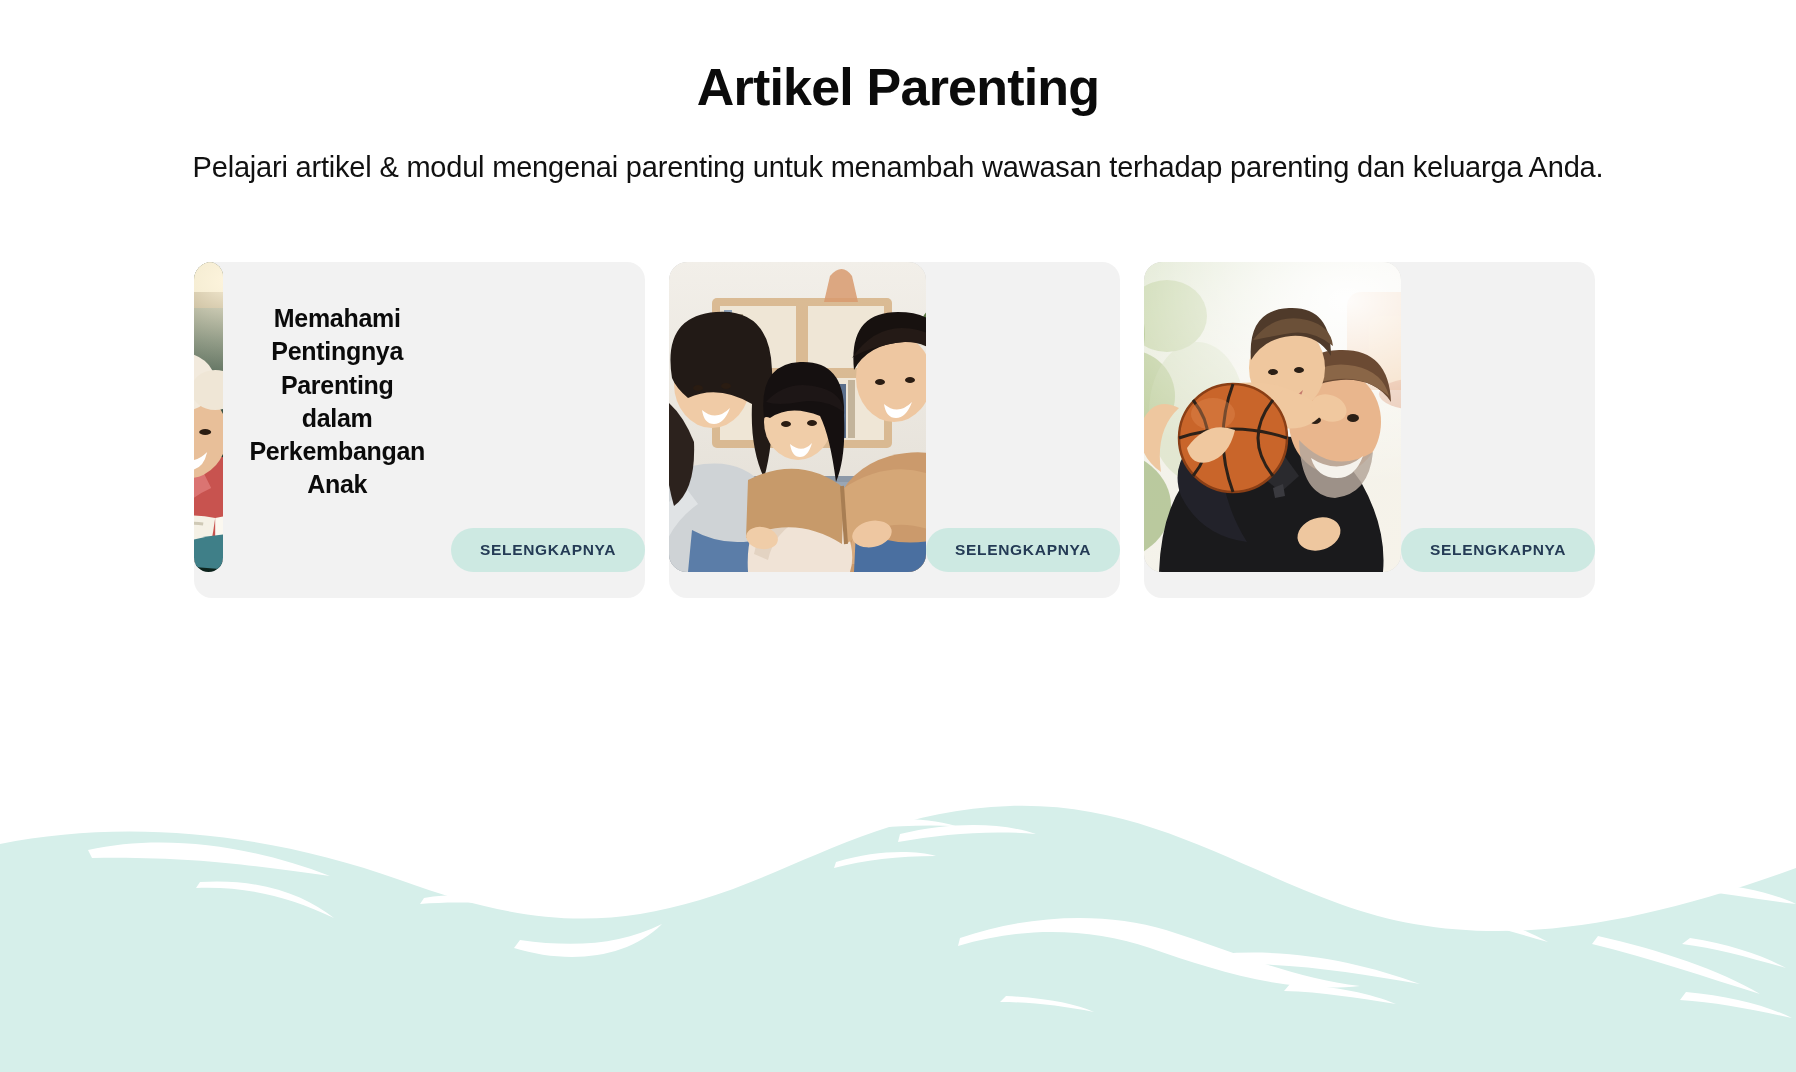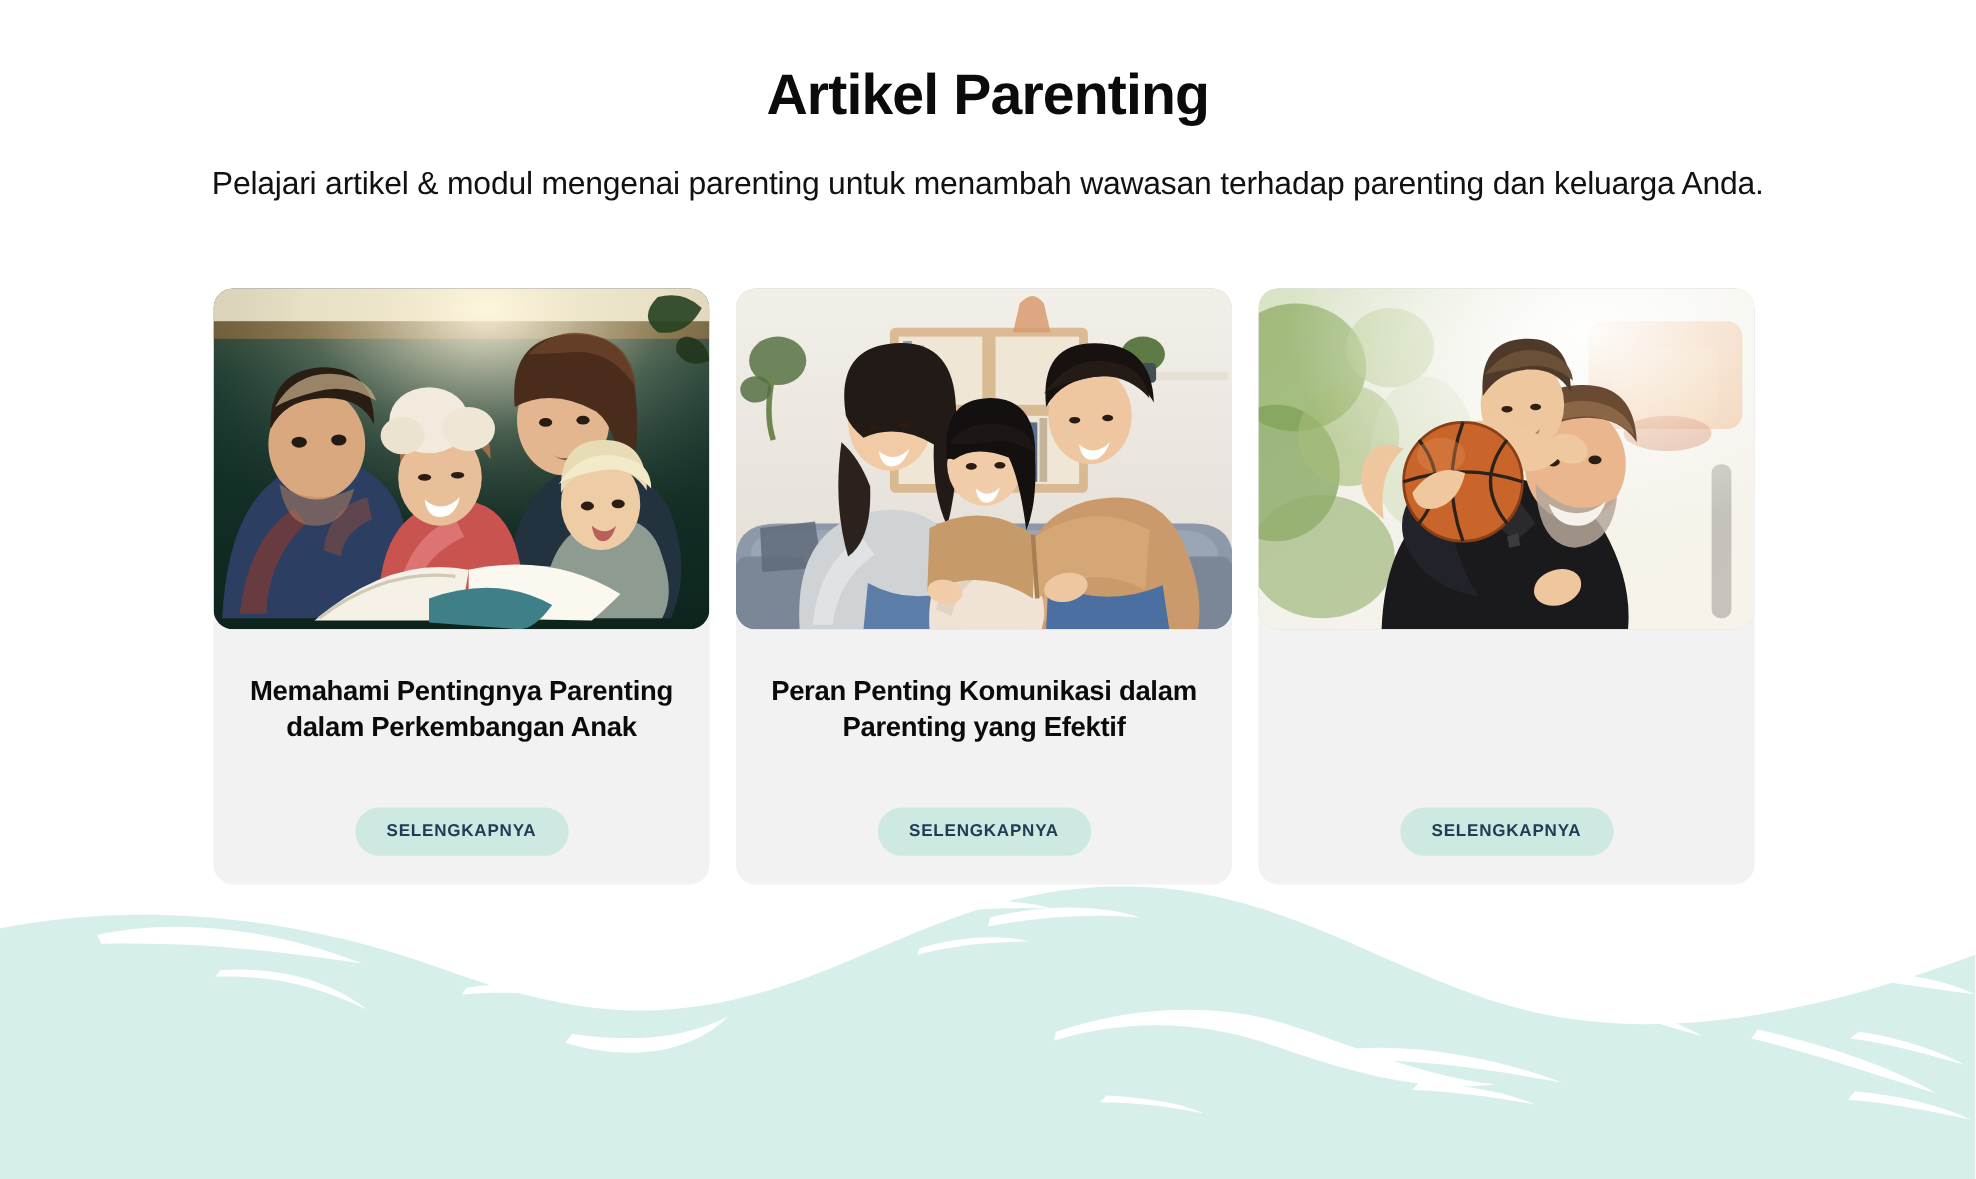--- a/index.html
+++ b/index.html
@@ -57,21 +57,21 @@
     display: flex;
     gap: 24px;
   }
 
   .card {
     width: 451px;
     background: #f2f2f2;
     border-radius: 18px;
     overflow: hidden;
     display: flex;
-    flex-direction: column;
+    flex-direction: row;
     padding-bottom: 26px;
   }
 
   .card-image {
     width: 100%;
     height: 310px;
     border-radius: 18px;
     overflow: hidden;
     position: relative;
     background: #cfcfcf;
@@ -279,21 +279,20 @@
           <path d="M218 182 q12 10 22 -1 q-4 14 -12 14 q-8 0 -10 -13 Z" fill="#ffffff"></path>
 
           <path d="M176 218 q52 -26 96 8 l-2 56 q-48 -30 -96 -6 Z" fill="#c79a6a"></path>
           <path d="M272 226 q52 -34 104 -6 l-4 54 q-50 -26 -98 8 Z" fill="#d5a777"></path>
           <path d="M270 224 l4 58" stroke="#a87e53" stroke-width="4" fill="none"></path>
 
           <ellipse cx="300" cy="272" rx="20" ry="13" fill="#eec7a1" transform="rotate(-12 300 272)"></ellipse>
           <ellipse cx="190" cy="276" rx="16" ry="11" fill="#f0cda8" transform="rotate(10 190 276)"></ellipse>
         </svg>
       </div>
-      <div class="card-title">Peran Penting Komunikasi dalam Parenting yang Efektif</div>
       <div class="card-action">
         <button class="btn-more">SELENGKAPNYA</button>
       </div>
     </div>
 
     <div class="card">
       <div class="card-image">
         <svg viewBox="0 0 451 310" preserveAspectRatio="xMidYMid slice" role="img">
           <defs>
             <linearGradient id="c3bg" x1="0" y1="0" x2="1" y2="1">

